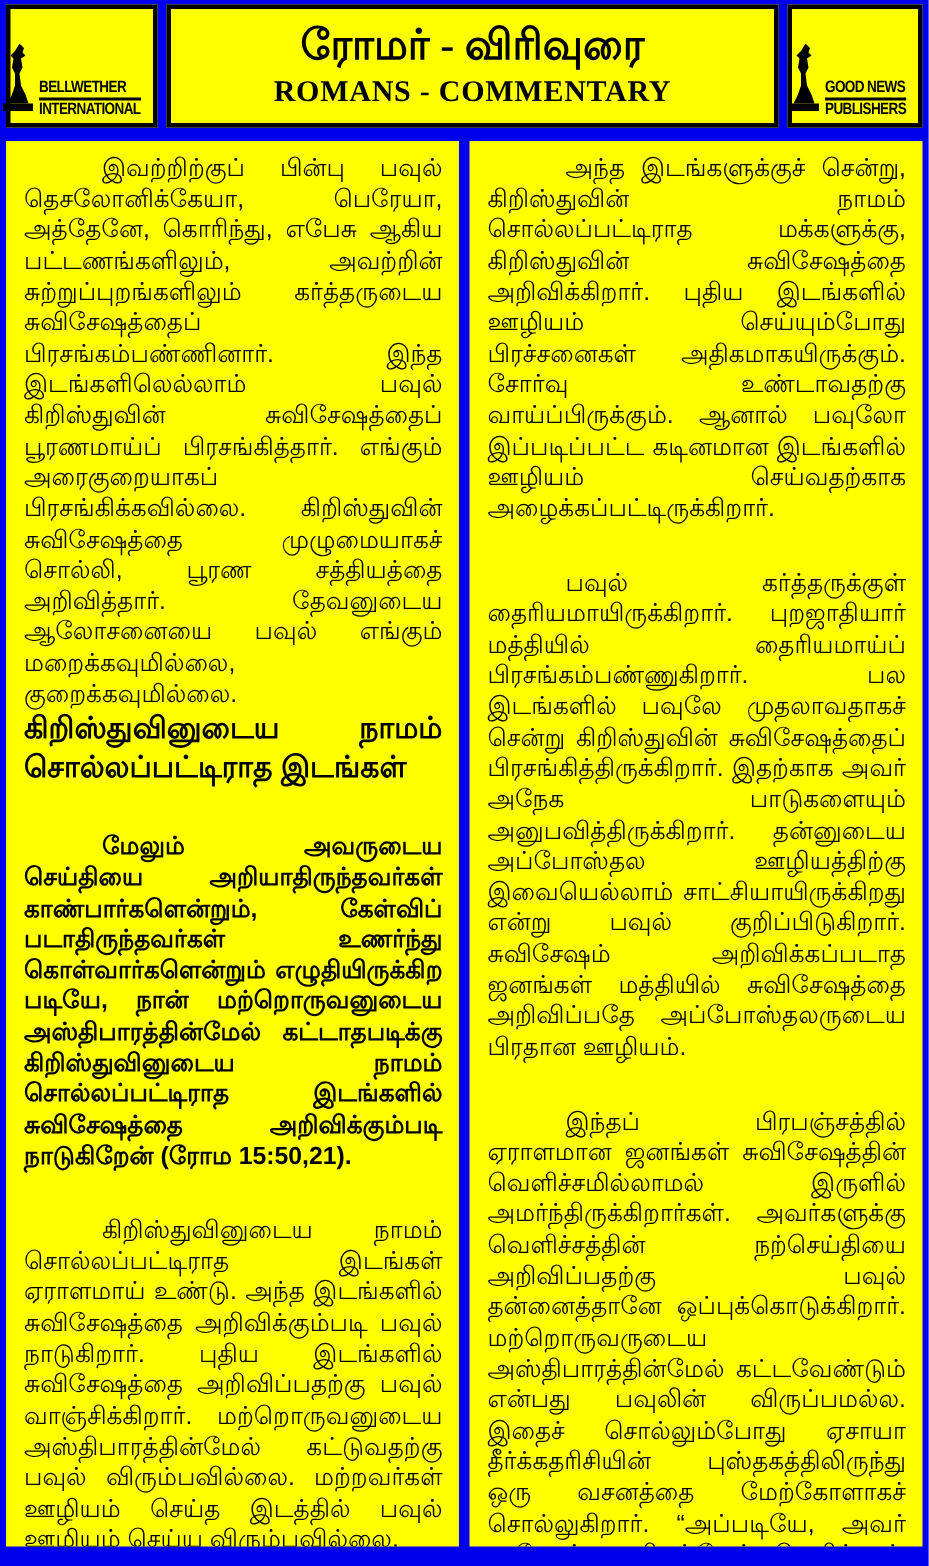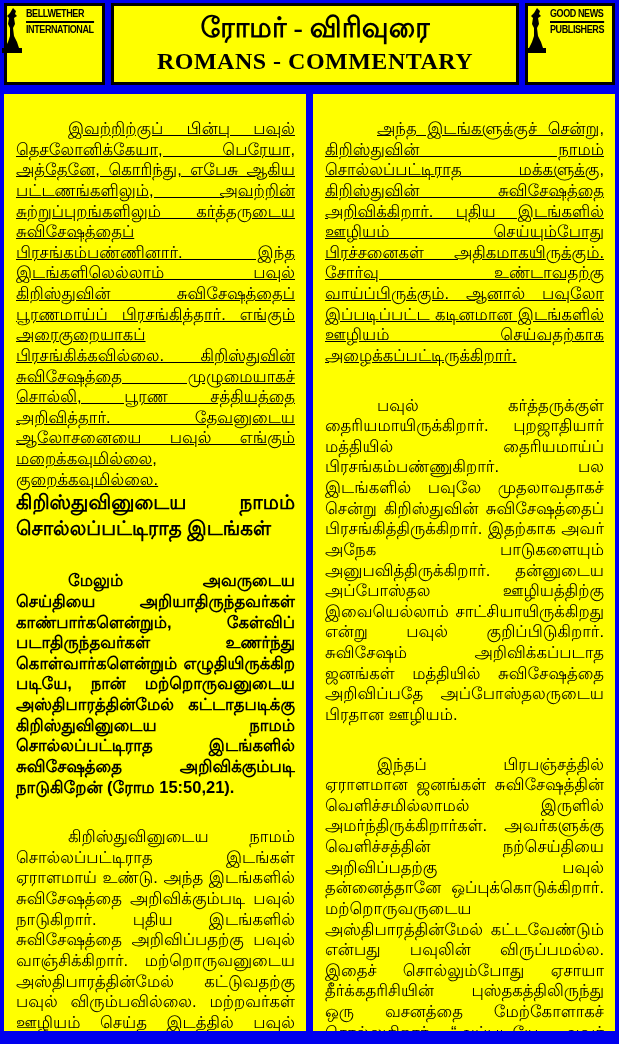--- a/index.html
+++ b/index.html
@@ -17,21 +17,21 @@
     display:flex;flex-direction:column;
     overflow:hidden;
   }
   
   .header-row{
     display:flex;gap:6px;height:82px;flex:0 0 82px;margin-bottom:9px;
   }
   .logo-box{
     background:var(--yellow);
     border:3px solid var(--ink);
-    display:flex;align-items:flex-start;justify-content:center;
+    display:flex;align-items:flex-end;justify-content:center;
     gap:3px;padding:2px;
   }
   .logo-box.left{width:101px;}
   .logo-box.right{width:90px;}
   .logo-text{display:flex;flex-direction:column;line-height:1.05;}
   .logo-line{
     font-weight:bold;font-size:11px;letter-spacing:-0.5px;
     white-space:nowrap;transform:scaleX(.82);transform-origin:left center;
   }
   .logo-line.first{border-bottom:2px solid var(--ink);padding-bottom:1px;margin-bottom:1px;}
@@ -41,38 +41,38 @@
     border:3px solid var(--ink);
     display:flex;flex-direction:column;align-items:center;justify-content:center;
     gap:4px;
   }
   .title-tamil{
     font-family:"Liberation Serif",serif;
     font-weight:bold;font-size:28px;color:var(--ink);line-height:1.1;
   }
   .title-english{
     font-family:"Liberation Serif",serif;
-    font-weight:bold;font-size:24px;color:var(--ink);line-height:1.1;
+    font-weight:bold;font-size:20px;color:var(--ink);line-height:1.1;
     letter-spacing:.5px;
   }
   
   .body-row{display:flex;gap:7px;flex:1;min-height:0;}
   .col{
     flex:1;background:var(--yellow);
     padding:8px 11px 8px 12px;
     overflow:hidden;
     color:var(--ink);
   }
   .col p{
     font-size:16.5px;line-height:1.25;
     text-align:justify;
     text-indent:52px;
     margin-top:29px;
   }
-  .col p.first{margin-top:16px;text-decoration:underline;}
+  .col p.first{margin-top:0;}
   .col p .seg{font:inherit;}
   .section-heading{
     font-weight:bold;font-size:20px;line-height:1.3;
     text-align:justify;text-indent:0;
     margin-bottom:8px;
   }
   .quote-para{font-weight:bold;}
   .q-bolditalic{font-weight:bold;font-style:italic;}
 </style>
 </head>

